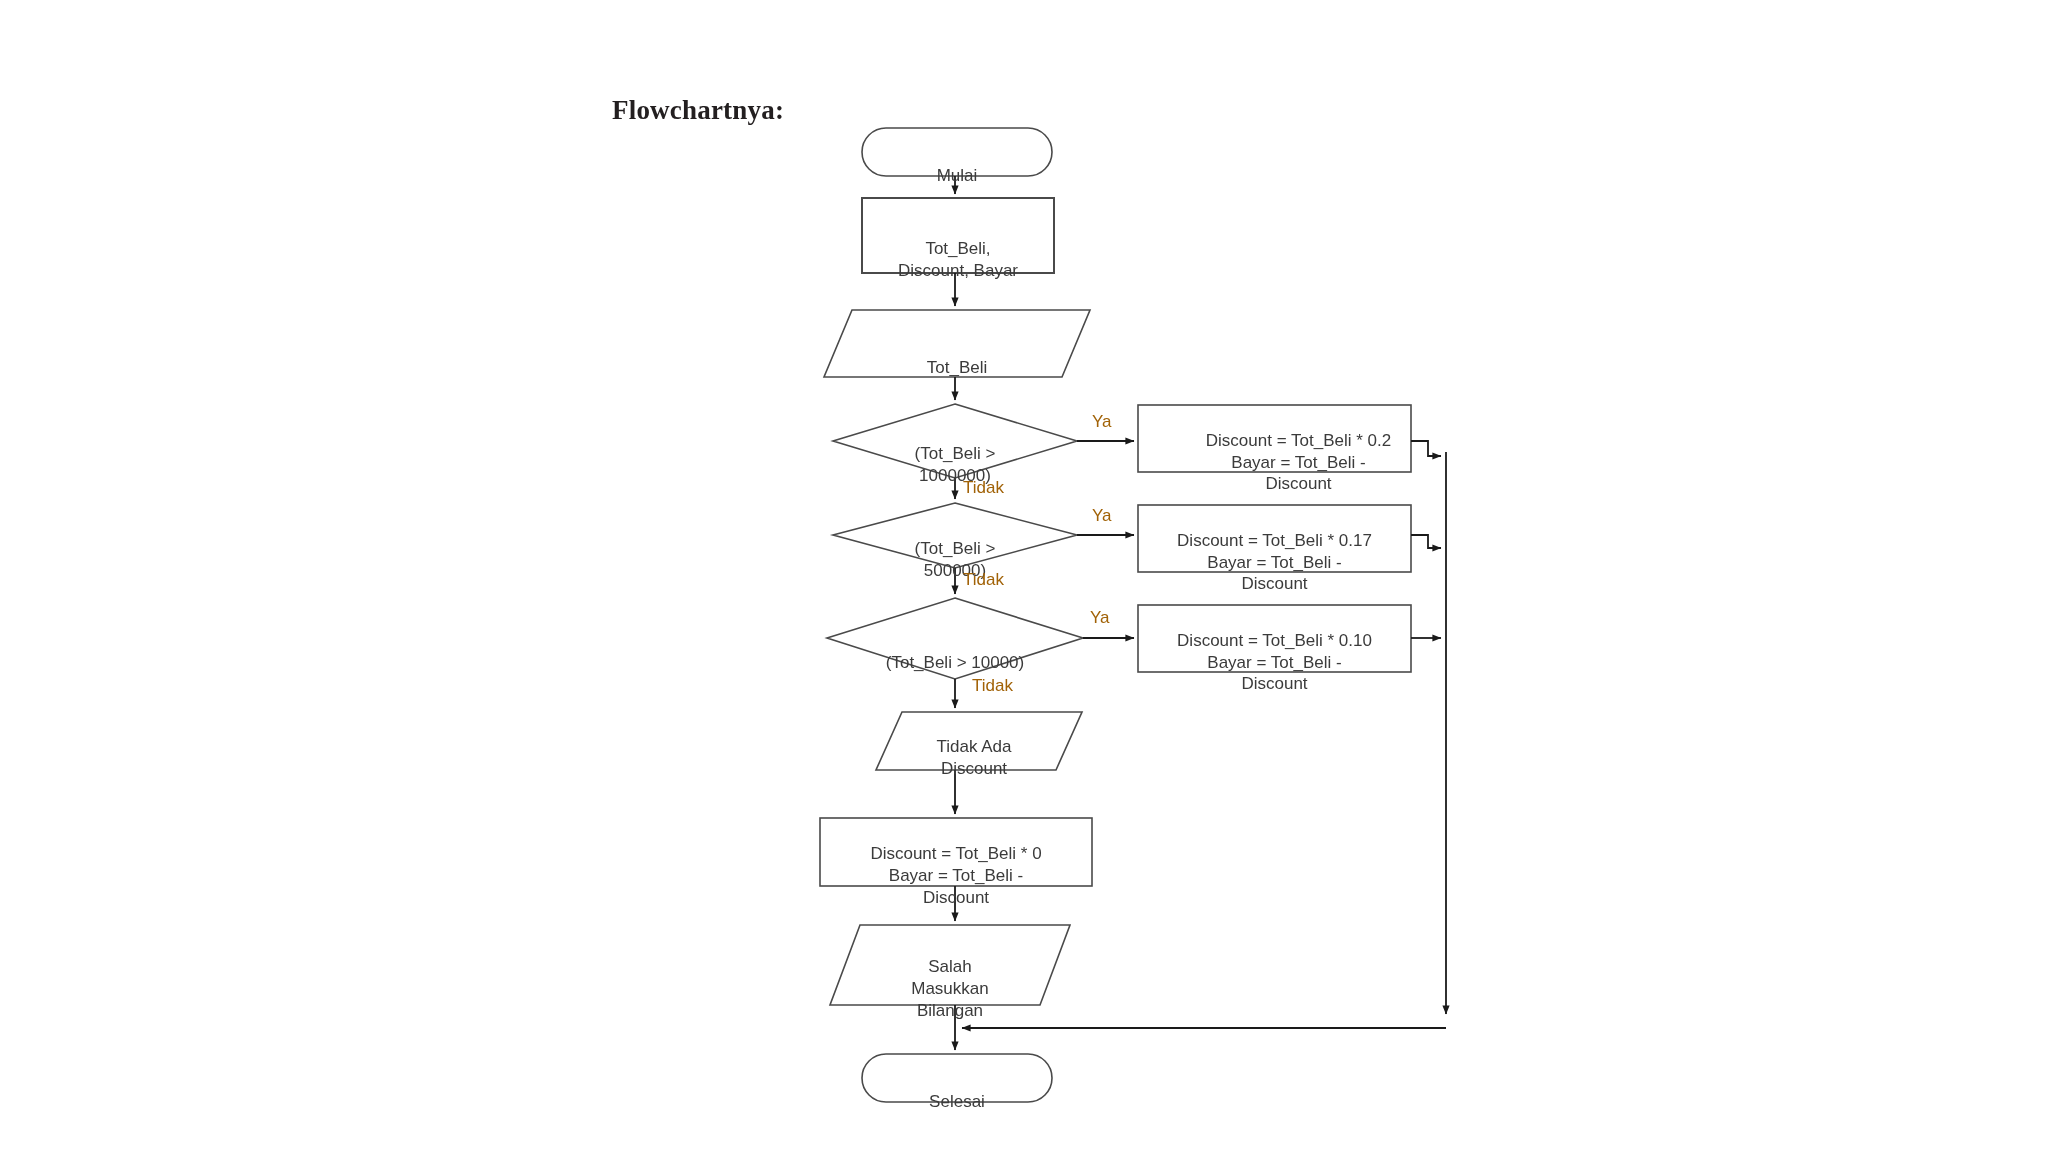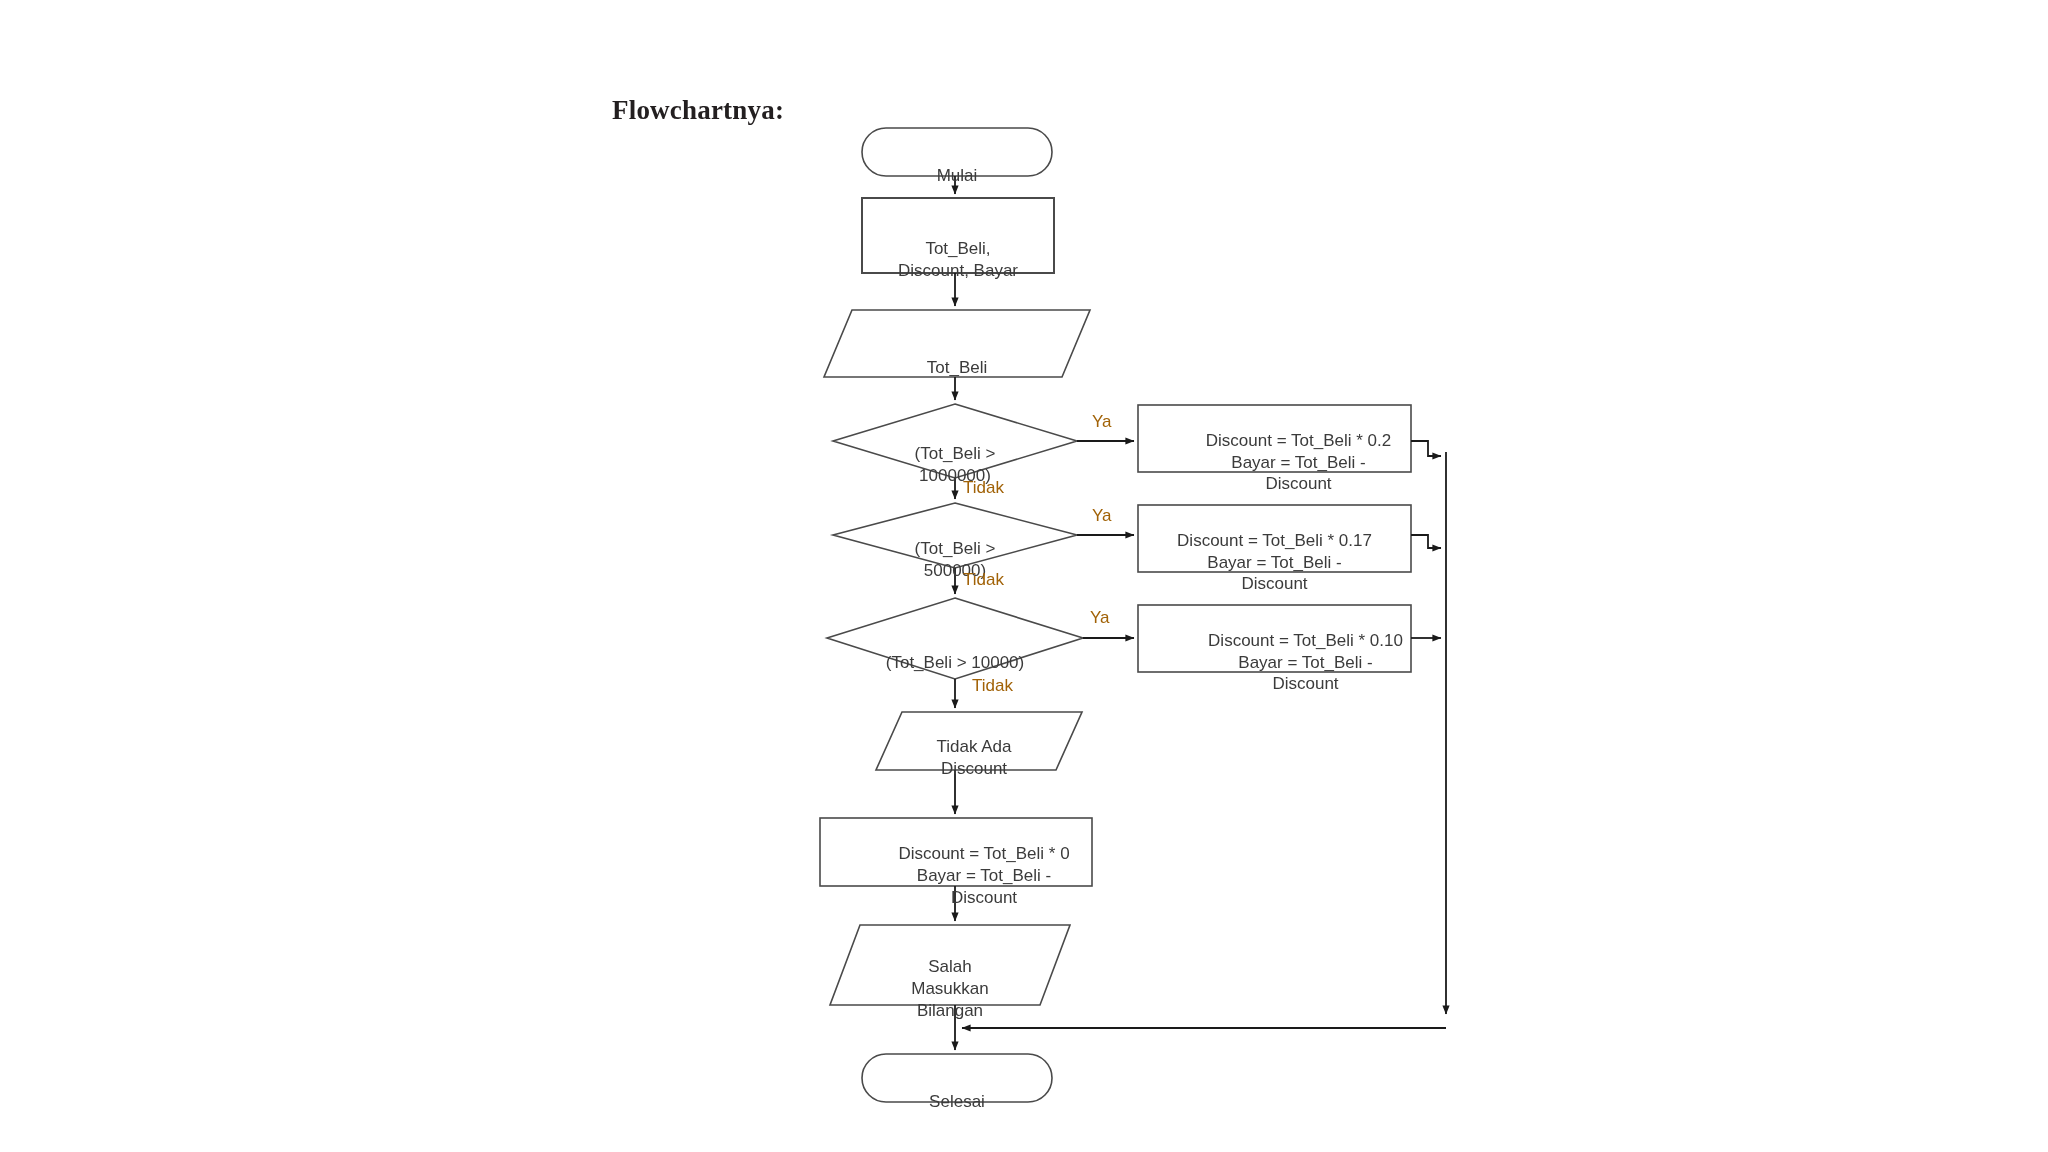--- a/index.html
+++ b/index.html
@@ -124,26 +124,26 @@
 1000000)</div>
 <div class="node-label" style="left:855px; top:503px; width:200px; height:65px;">(Tot_Beli &gt;
 500000)</div>
 <div class="node-label" style="left:840px; top:598px; width:230px; height:81px;">(Tot_Beli &gt; 10000)</div>
 <div class="node-label" style="left:1138px; top:405px; width:273px; height:67px;padding-left:24px;">Discount = Tot_Beli * 0.2
 Bayar = Tot_Beli -
 Discount</div>
 <div class="node-label" style="left:1138px; top:505px; width:273px; height:67px;">Discount = Tot_Beli * 0.17
 Bayar = Tot_Beli -
 Discount</div>
-<div class="node-label" style="left:1138px; top:605px; width:273px; height:67px;padding-left:31px;">Discount = Tot_Beli * 0.10
+<div class="node-label" style="left:1138px; top:605px; width:273px; height:67px;">Discount = Tot_Beli * 0.10
 Bayar = Tot_Beli -
 Discount</div>
 <div class="node-label" style="left:886px; top:712px; width:176px; height:44px;">Tidak Ada
 Discount</div>
-<div class="node-label" style="left:820px; top:818px; width:272px; height:68px;padding-left:28px;">Discount = Tot_Beli * 0
+<div class="node-label" style="left:820px; top:818px; width:272px; height:68px;">Discount = Tot_Beli * 0
 Bayar = Tot_Beli -
 Discount</div>
 <div class="node-label" style="left:845px; top:925px; width:210px; height:80px;">Salah
 Masukkan
 Bilangan</div>
 <div class="node-label" style="left:862px; top:1054px; width:190px; height:48px;">Selesai</div>
 
 <div class="edge-label" style="left:1092px; top:412px;">Ya</div>
 <div class="edge-label" style="left:963px; top:478px;">Tidak</div>
 <div class="edge-label" style="left:1092px; top:506px;">Ya</div>

